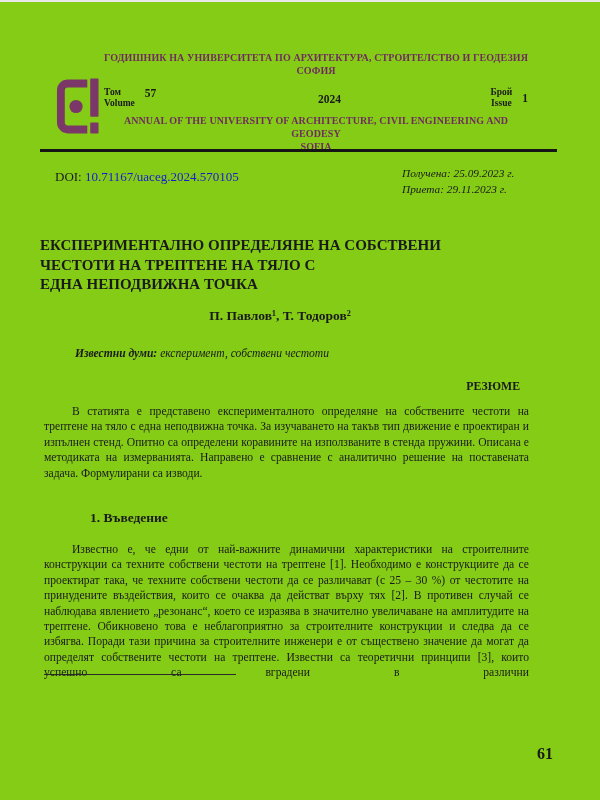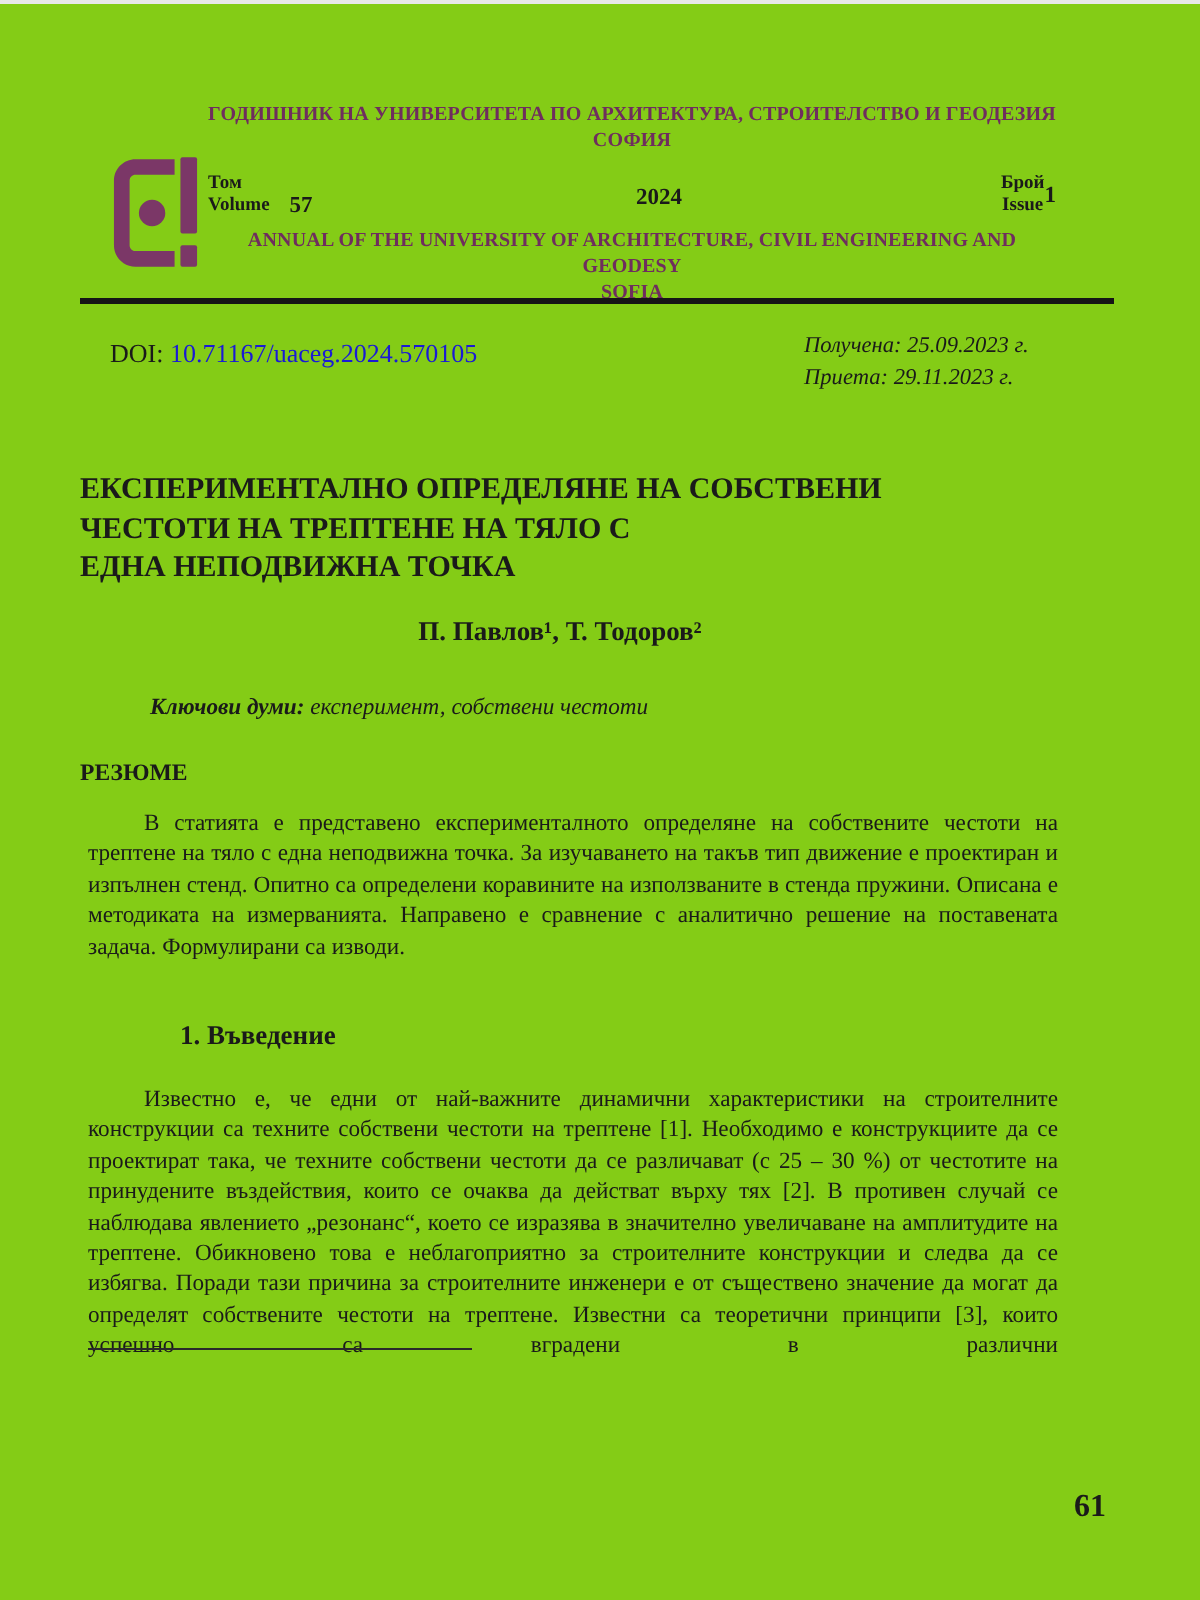--- a/index.html
+++ b/index.html
@@ -6,39 +6,39 @@
   .page{
     position:relative;width:600px;height:800px;margin:2px auto;background:#84cc16;
     font-family:Liberation Serif, serif;color:#1a1a1a;overflow:hidden;
   }
   
   .logo{position:absolute;left:56px;top:72px;width:44px;height:64px;}
   .hdr-text{position:absolute;left:104px;right:72px;text-align:center;color:#6f2d5e;font-weight:bold;}
   .hdr-bg{top:49px;font-size:10px;line-height:13px;white-space:pre-line;letter-spacing:0.1px;}
   .hdr-en{top:112px;font-size:10px;line-height:13px;white-space:pre-line;letter-spacing:0.1px;}
   .vol-row{position:absolute;left:104px;right:72px;top:85px;height:26px;color:#1a1a1a;}
-  .vol-left{position:absolute;left:0;top:0;display:flex;align-items:flex-end;gap:10px;}
+  .vol-left{position:absolute;left:0;top:0;display:flex;align-items:flex-start;gap:10px;}
   .lbl-stack{font-size:9.5px;line-height:11px;font-weight:bold;text-align:left;}
   .vol-num{font-size:11.5px;font-weight:bold;}
   .year{position:absolute;left:214px;top:6px;font-size:11.5px;font-weight:bold;}
-  .vol-right{position:absolute;right:0;top:0;display:flex;align-items:center;}
+  .vol-right{position:absolute;right:0;top:0;display:flex;align-items:center;gap:10px;}
   .lbl-stack.r{text-align:center;}
   .hdr-rule{position:absolute;left:40px;top:147px;width:517px;height:3px;background:#151515;}
   
   .doi-line{position:absolute;left:55px;top:167px;font-size:13px;}
   .doi-line a{color:#1a1ad6;text-decoration:none;}
   .dates{position:absolute;left:402px;top:164px;font-size:11.3px;line-height:15.5px;font-style:italic;}
   
   .art-title{position:absolute;left:40px;right:80px;top:234px;text-align:left;
     font-size:15px;font-weight:bold;line-height:19.5px;white-space:pre-line;}
   .authors{position:absolute;left:40px;right:80px;top:306px;text-align:center;font-size:13.5px;font-weight:bold;}
   .keywords{position:absolute;left:75px;top:345px;font-size:11.6px;font-style:italic;}
   .keywords .kw-label{font-weight:bold;}
   
-  .abs-h{position:absolute;left:40px;right:96px;top:377px;text-align:left;font-size:11.8px;font-weight:bold;}
+  .abs-h{position:absolute;left:40px;right:80px;top:377px;text-align:right;font-size:11.8px;font-weight:bold;}
   .para{position:absolute;left:44px;width:485px;font-size:11.6px;line-height:15.4px;
     text-align:justify;text-indent:28px;}
   .abstract{top:402px;}
   .sec-h{position:absolute;left:90px;top:508px;font-size:13.5px;font-weight:bold;}
   .intro{top:540px;text-align-last:justify;}
   
   .fn-rule{position:absolute;left:44px;top:672px;width:192px;height:1px;background:#2a2a2a;}
   .footnotes{position:absolute;left:44px;width:485px;top:680px;font-size:10.5px;line-height:13px;text-align:justify;}
   .footnotes p{margin:0;}
   .footnotes a{color:#1a1ad6;text-decoration:none;}
@@ -86,21 +86,21 @@
   <div class="doi-line"><span>DOI: </span><a>10.71167/uaceg.2024.570105</a></div>
   <div class="dates">
     <div>Получена: 25.09.2023 г.</div>
     <div>Приета: 29.11.2023 г.</div>
   </div>
 
   <div class="art-title">ЕКСПЕРИМЕНТАЛНО ОПРЕДЕЛЯНЕ НА СОБСТВЕНИ
 ЧЕСТОТИ НА ТРЕПТЕНЕ НА ТЯЛО С
 ЕДНА НЕПОДВИЖНА ТОЧКА</div>
   <div class="authors">П. Павлов¹, Т. Тодоров²</div>
-  <div class="keywords"><span class="kw-label">Ключови думи:</span><span> експеримент, собствени честоти</span></div>
+  <div class="keywords"><span class="kw-label">Известни думи:</span><span> експеримент, собствени честоти</span></div>
 
   <div class="abs-h">РЕЗЮМЕ</div>
   <div class="para abstract">В статията е представено експерименталното определяне на собствените честоти на трептене на тяло с една неподвижна точка. За изучаването на такъв тип движение е проектиран и изпълнен стенд. Опитно са определени коравините на използваните в стенда пружини. Описана е методиката на измерванията. Направено е сравнение с аналитично решение на поставената задача. Формулирани са изводи.</div>
 
   <div class="sec-h">1. Въведение</div>
   <div class="para intro">Известно е, че едни от най-важните динамични характеристики на строителните конструкции са техните собствени честоти на трептене [1]. Необходимо е конструкциите да се проектират така, че техните собствени честоти да се различават (с 25 – 30 %) от честотите на принудените въздействия, които се очаква да действат върху тях [2]. В противен случай се наблюдава явлението „резонанс“, което се изразява в значително увеличаване на амплитудите на трептене. Обикновено това е неблагоприятно за строителните конструкции и следва да се избягва. Поради тази причина за строителните инженери е от съществено значение да могат да определят собствените честоти на трептене. Известни са теоретични принципи [3], които успешно са вградени в различни</div>
 
   <div class="fn-rule"></div>
   <div class="footnotes">
   </div>

